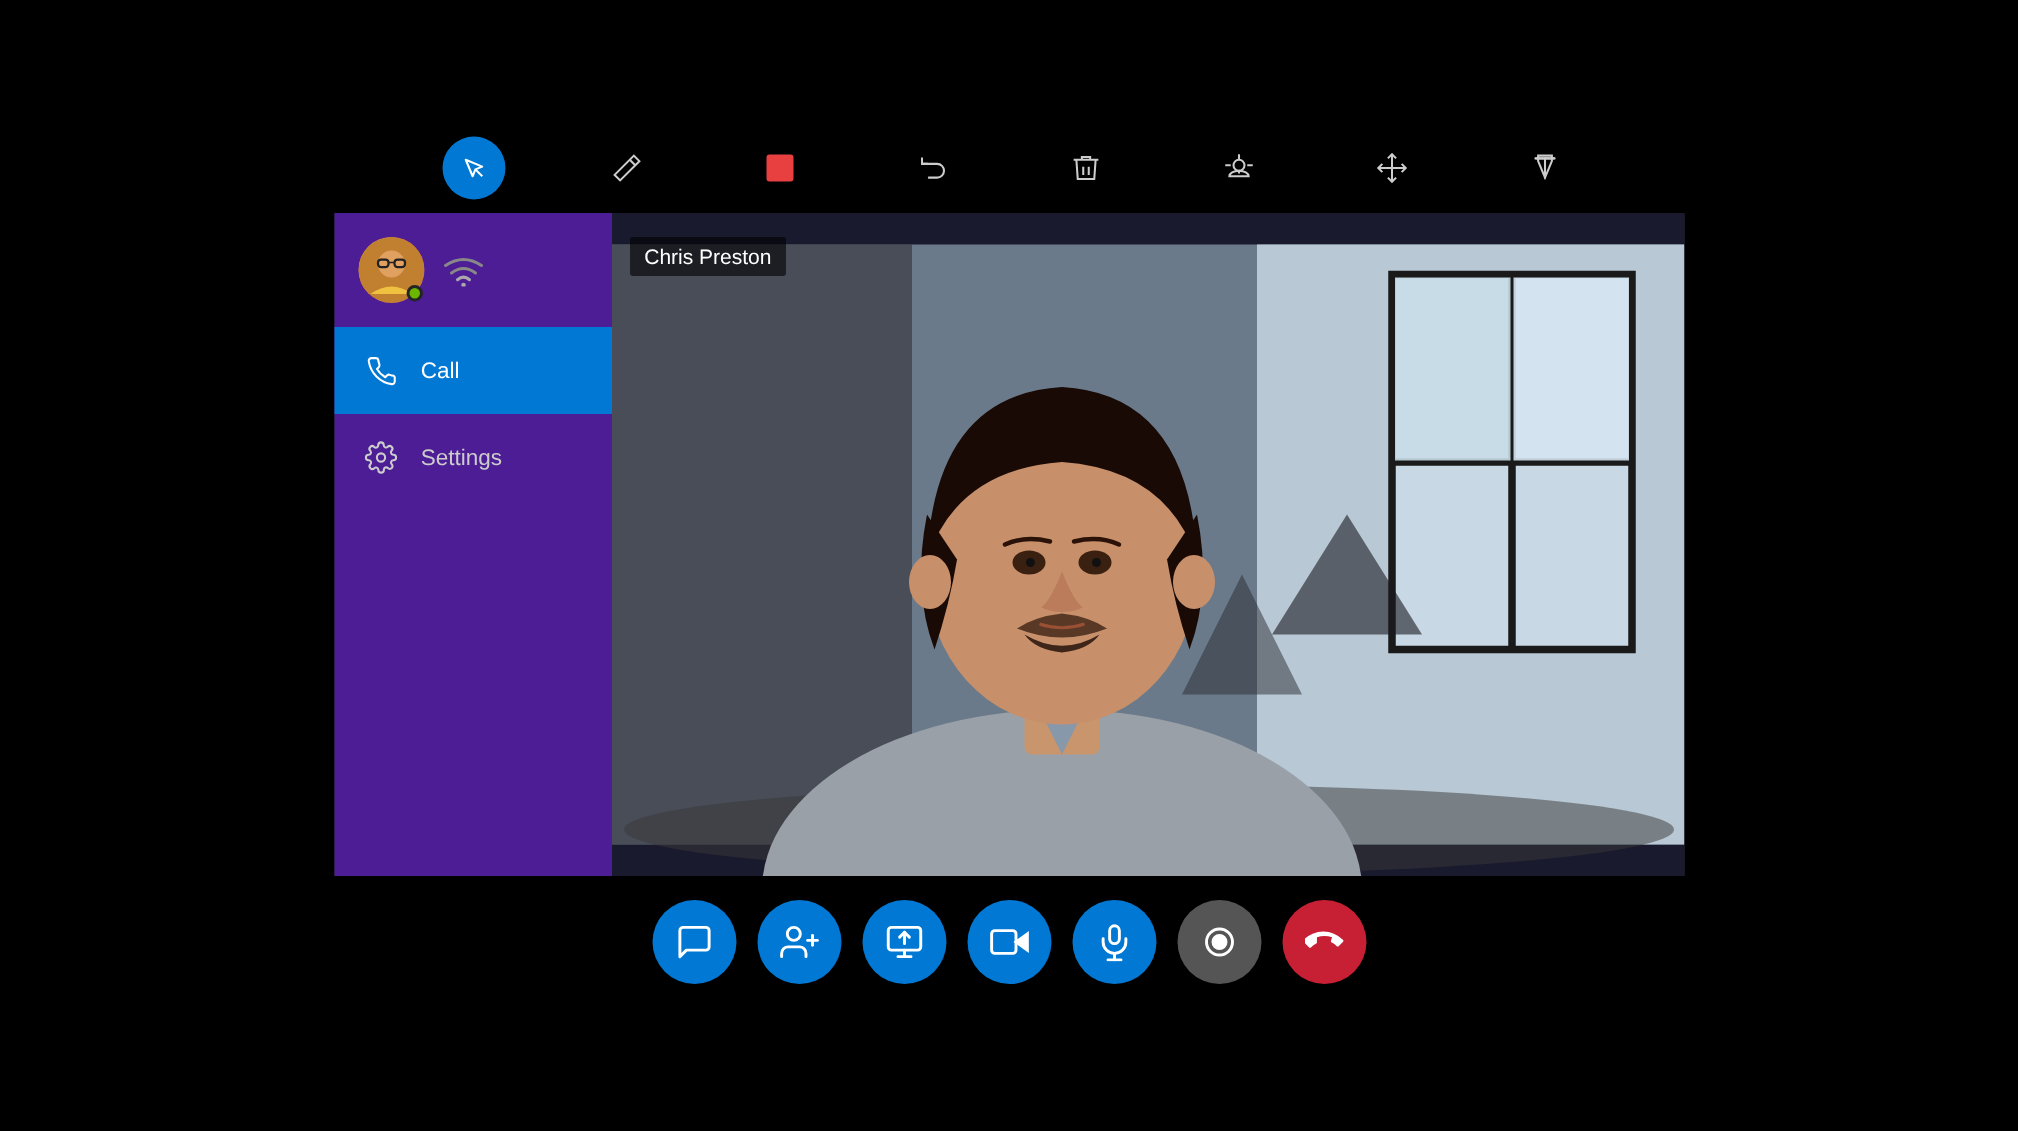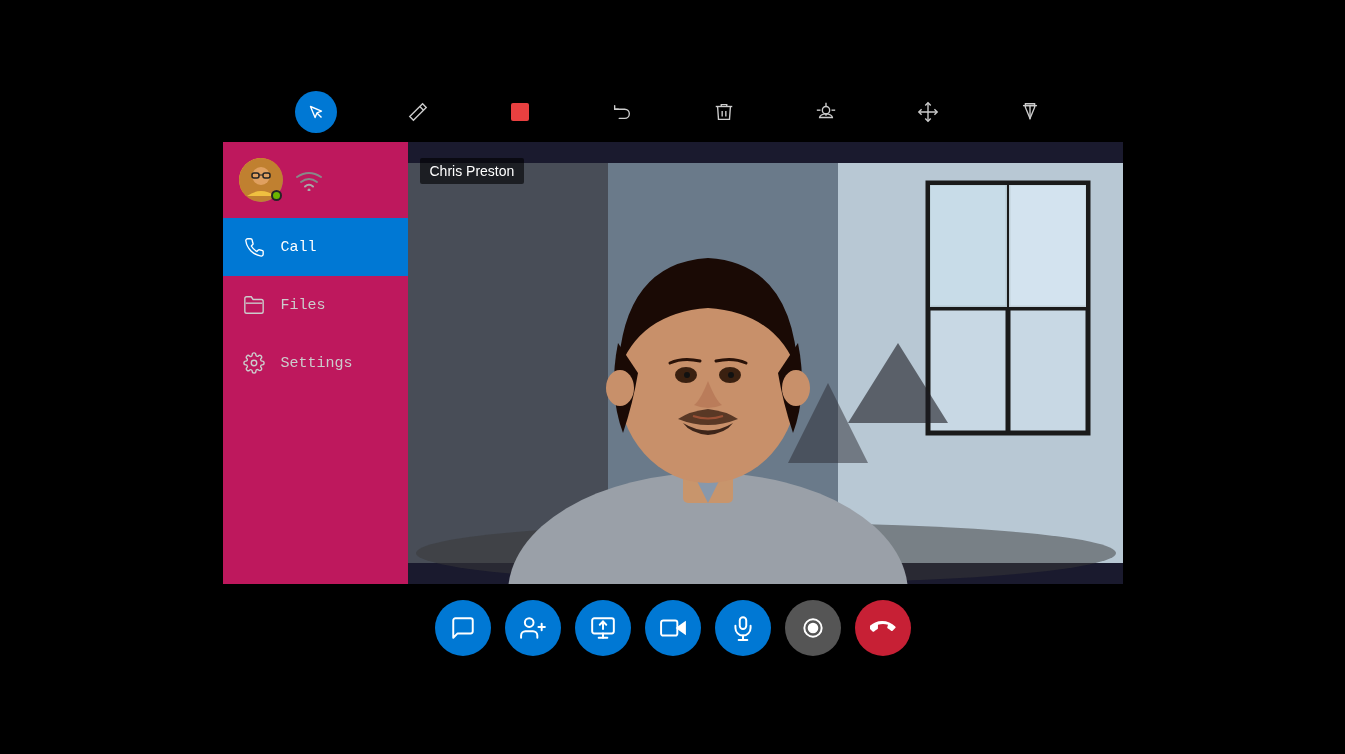--- a/index.html
+++ b/index.html
@@ -64,26 +64,25 @@
     
     .main-area {
       display: flex;
       flex: 1;
       background: #2d2d2d;
     }
 
     
     .sidebar {
       width: 185px;
-      background: #be185d;
+      background: #4c1d95;
       display: flex;
       flex-direction: column;
       align-items: center;
       flex-shrink: 0;
-      font-family: Liberation Mono, monospace;
     }
 
     .sidebar-header {
       padding: 16px;
       display: flex;
       align-items: center;
       gap: 12px;
       width: 100%;
     }
 
@@ -329,27 +328,20 @@
       </div>
 
       <div class="nav-item active">
         <svg viewBox="0 0 24 24">
           <path d="M22 16.9v3a2 2 0 01-2.18 2A19.79 19.79 0 013.1 5.2 2 2 0 015.1 3h3a2 2 0 012 1.72c.127.96.361 1.903.7 2.81a2 2 0 01-.45 2.11L9.09 10.9a16 16 0 006 6l1.27-1.27a2 2 0 012.11-.45c.907.339 1.85.573 2.81.7A2 2 0 0122 17.9z" stroke="currentColor" stroke-linecap="round" stroke-linejoin="round"></path>
         </svg>
         <span>Call</span>
       </div>
 
 
-      <div class="nav-item">
-        <svg viewBox="0 0 24 24">
-          <path d="M22 19a2 2 0 01-2 2H4a2 2 0 01-2-2V5a2 2 0 012-2h5l2 3h9a2 2 0 012 2z" stroke="currentColor"></path>
-          <line x1="3" y1="10" x2="21" y2="10" stroke="currentColor"></line>
-        </svg>
-        <span>Files</span>
-      </div>
 
       <div class="nav-item">
         <svg viewBox="0 0 24 24">
           <circle cx="12" cy="12" r="3" stroke="currentColor"></circle>
           <path d="M19.4 15a1.65 1.65 0 00.33 1.82l.06.06a2 2 0 010 2.83 2 2 0 01-2.83 0l-.06-.06a1.65 1.65 0 00-1.82-.33 1.65 1.65 0 00-1 1.51V21a2 2 0 01-2 2 2 2 0 01-2-2v-.09A1.65 1.65 0 009 19.4a1.65 1.65 0 00-1.82.33l-.06.06a2 2 0 01-2.83-2.83l.06-.06A1.65 1.65 0 004.68 15a1.65 1.65 0 00-1.51-1H3a2 2 0 01-2-2 2 2 0 012-2h.09A1.65 1.65 0 004.6 9a1.65 1.65 0 00-.33-1.82l-.06-.06a2 2 0 012.83-2.83l.06.06A1.65 1.65 0 009 4.68a1.65 1.65 0 001-1.51V3a2 2 0 012-2 2 2 0 012 2v.09a1.65 1.65 0 001 1.51 1.65 1.65 0 001.82-.33l.06-.06a2 2 0 012.83 2.83l-.06.06A1.65 1.65 0 0019.4 9a1.65 1.65 0 001.51 1H21a2 2 0 012 2 2 2 0 01-2 2h-.09a1.65 1.65 0 00-1.51 1z" stroke="currentColor"></path>
         </svg>
         <span>Settings</span>
       </div>
     </div>
 

